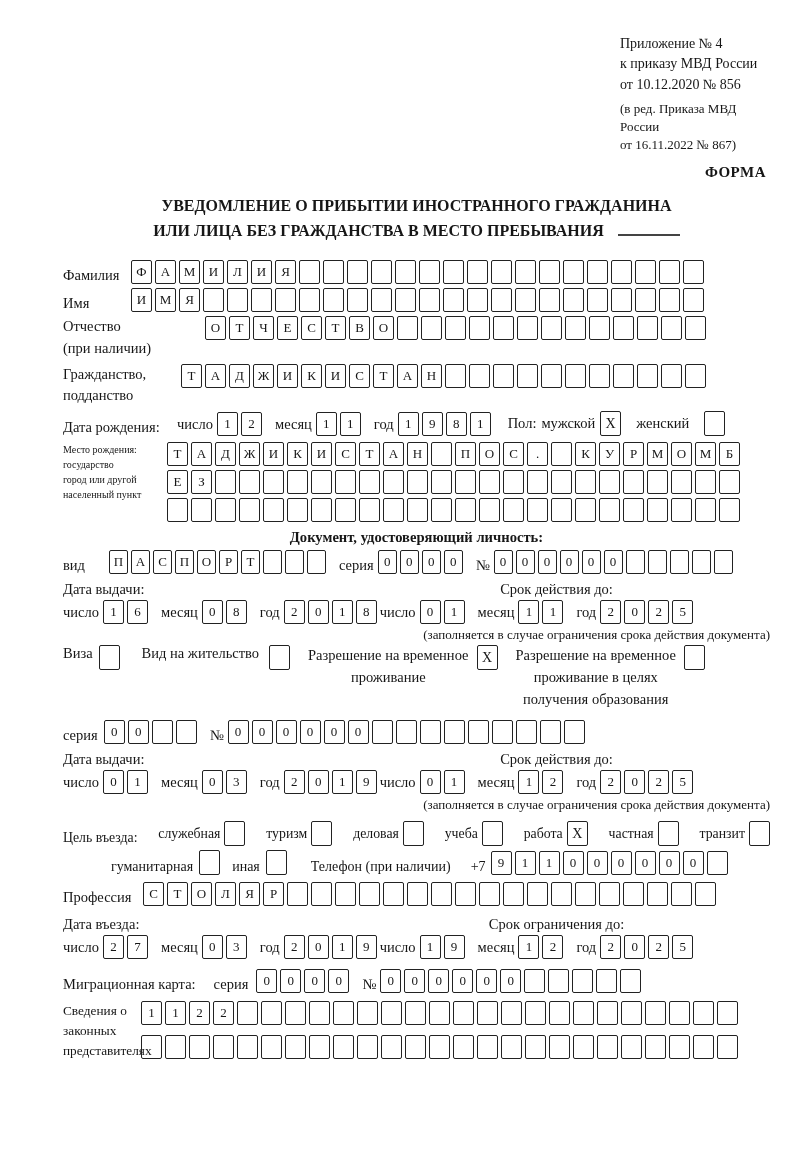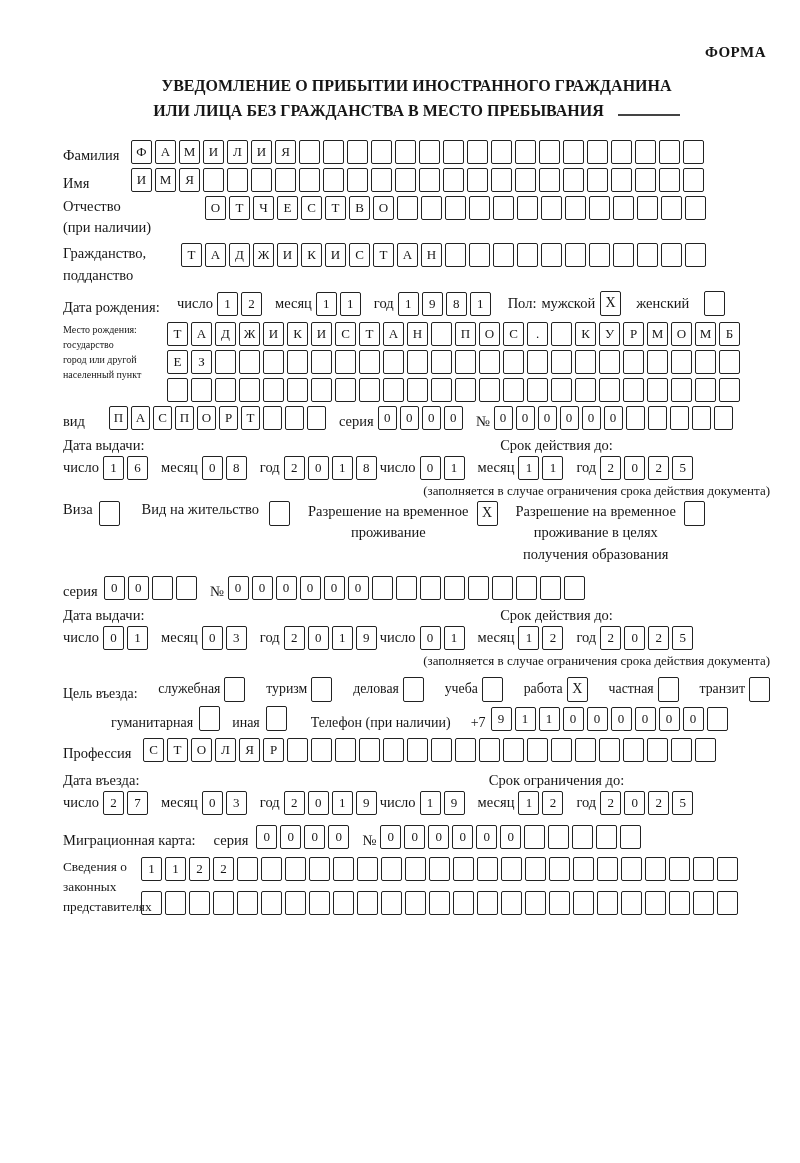--- a/index.html
+++ b/index.html
@@ -58,20 +58,29 @@
   .sex-part { display:inline-flex; align-items:center; margin-left:14px; gap:5px; }
 
   .reps { margin-top:8px; }
   .reps .label-col { width:78px; font-size:13.3px; line-height:1.5; }
 </style>
 </head>
 <body>
 
 <div class="page">
 
+  <div class="hdr">
+    <div>Приложение № 4</div>
+    <div>к приказу МВД России</div>
+    <div>от 10.12.2020 № 856</div>
+    <div class="hdr-small">
+      <div>(в ред. Приказа МВД России</div>
+      <div>от 16.11.2022 № 867)</div>
+    </div>
+  </div>
 
   <div class="forma">ФОРМА</div>
 
   <div class="title">
     <div>УВЕДОМЛЕНИЕ О ПРИБЫТИИ ИНОСТРАННОГО ГРАЖДАНИНА</div>
     <div><span>ИЛИ ЛИЦА БЕЗ ГРАЖДАНСТВА В МЕСТО ПРЕБЫВАНИЯ</span><span class="blank"></span></div>
   </div>
 
 
   <div class="frow" style="margin-top:16px">
@@ -307,20 +316,21 @@
           <span class="cell"></span>
           <span class="cell"></span>
           <span class="cell"></span>
           <span class="cell"></span>
           <span class="cell"></span>
           <span class="cell"></span>
         </span>
     </span>
   </div>
 
+  <div class="center-bold">Документ, удостоверяющий личность:</div>
 
   <div class="frow">
     <span class="flabel w46">вид</span>
     <span class="cellrow sm">
         <span class="cell">П</span>
         <span class="cell">А</span>
         <span class="cell">С</span>
         <span class="cell">П</span>
         <span class="cell">О</span>
         <span class="cell">Р</span>

